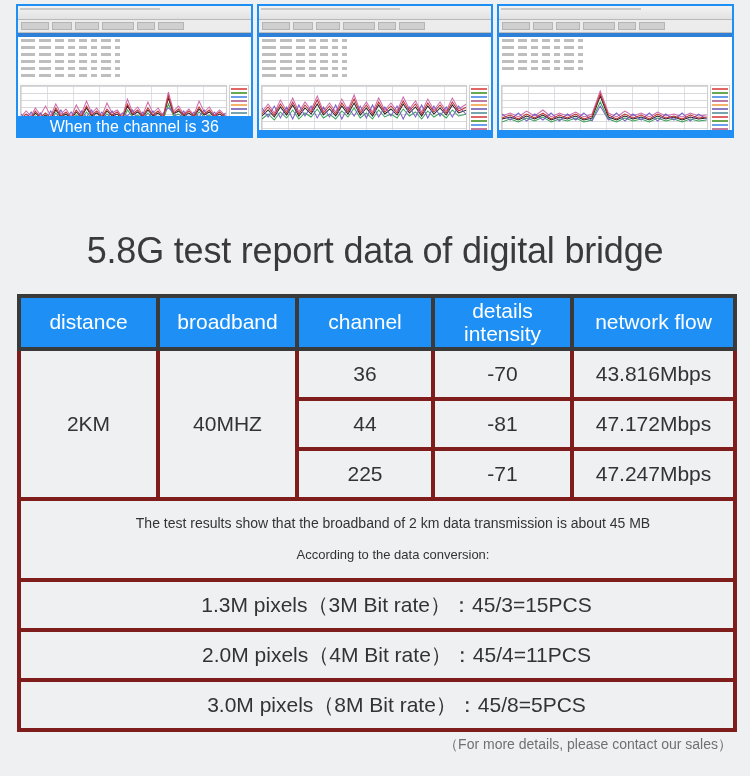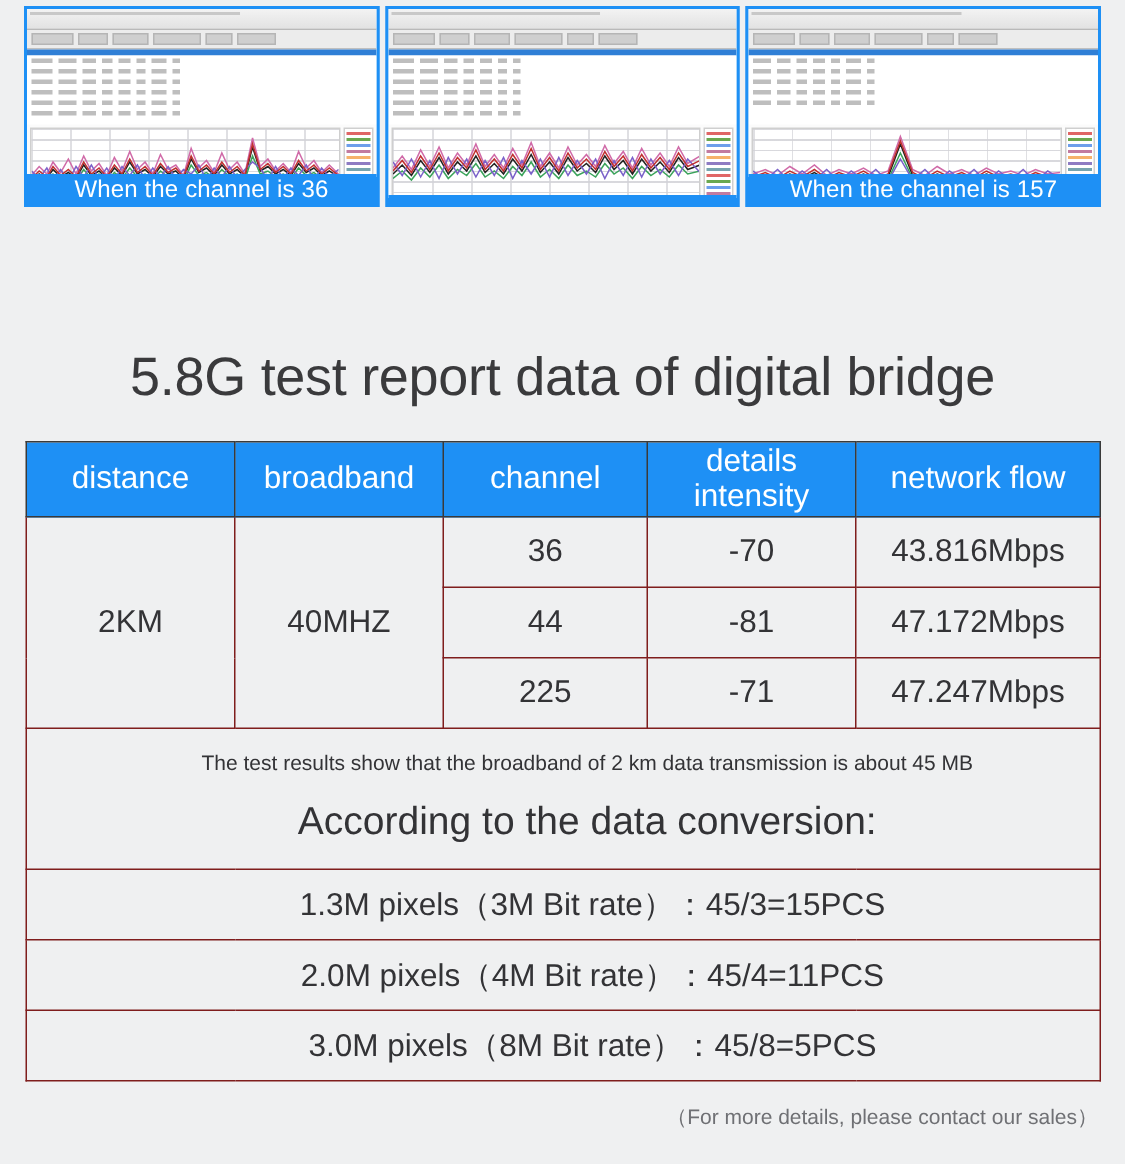--- a/index.html
+++ b/index.html
@@ -155,21 +155,21 @@
     position: absolute;
     left: 17px;
     top: 294px;
     width: 716px;
     border-collapse: collapse;
     table-layout: fixed;
     background: #eff0f1;
   }
   .report-table th,
   .report-table td {
-    border: 1px solid #7f1d1d;
+    border: 4px solid #7f1d1d;
     text-align: center;
     color: #333336;
     font-size: 21px;
     font-weight: normal;
   }
   .report-table thead th {
     background: #1e90f5;
     color: #ffffff;
     height: 47px;
     border-color: #3a3a3a;
@@ -177,21 +177,21 @@
   }
   .report-table tbody td {
     height: 44px;
   }
   .note-cell {
     text-align: left;
     padding: 14px 0 16px 32px;
     color: #3f95e8;
   }
   .note-line1 { font-size: 14px; margin-bottom: 16px; }
-  .note-line2 { font-size: 26px; }
+  .note-line2 { font-size: 13px; }
   .calc-cell {
     text-align: left;
     padding-left: 40px;
     height: 48px;
     font-size: 22px;
     margin-top: 16px;
   }
   .footnote {
     position: absolute;
     right: 18px;
@@ -479,21 +479,20 @@
             <b style="background:#f6b26b"></b>
             <b style="background:#8e7cc3"></b>
           <b style="background:#76a5af"></b>
             <b style="background:#e06666"></b>
             <b style="background:#6aa84f"></b>
           <b style="background:#6d9eeb"></b>
             <b style="background:#c27ba0"></b>
         </div>
       </div>
     </div>
-    <div class="thumb-caption">When the channel is 157</div>
   </div>
 
 </div>
 
 <div class="page-title">5.8G test report data of digital bridge</div>
 
 <table class="report-table">
   <colgroup>
     <col style="width:139px">
     <col style="width:139px">

